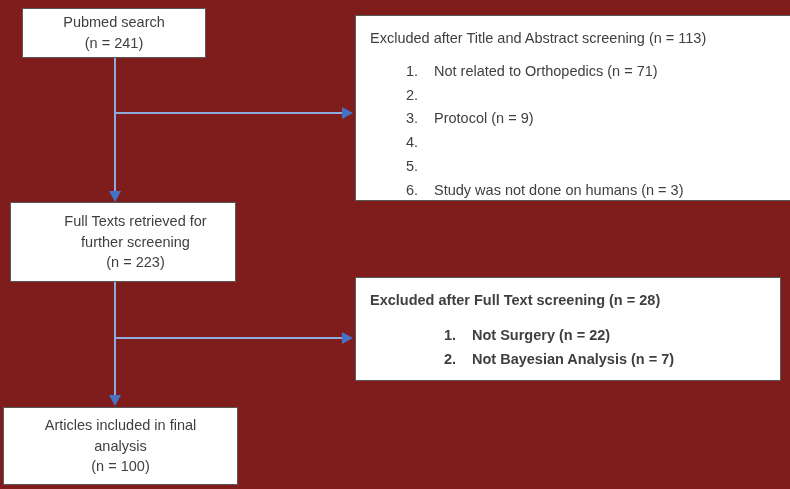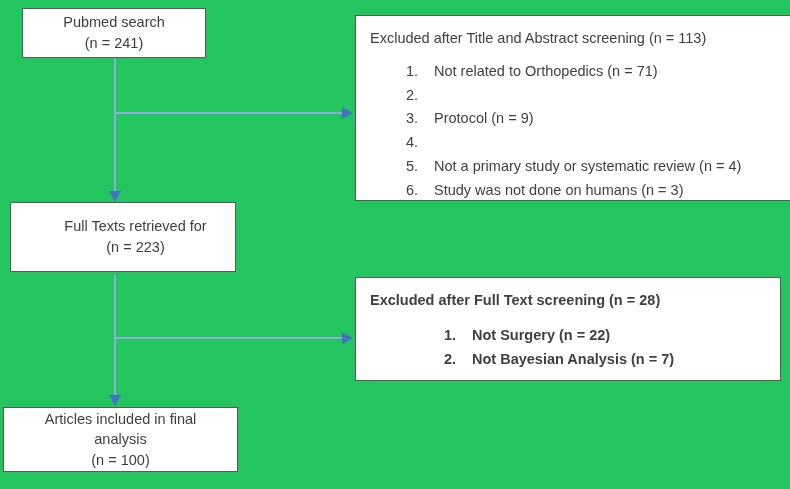--- a/index.html
+++ b/index.html
@@ -4,21 +4,21 @@
 <style>
   html, body {
     margin: 0;
     padding: 0;
     background: #ffffff;
   }
   #canvas {
     position: relative;
     width: 790px;
     height: 489px;
-    background: #22c55e;
+    background: #7f1d1d;
     font-family: "Liberation Sans", sans-serif;
     color: #3a3a3a;
     overflow: hidden;
   }
 
   .node {
     position: absolute;
     box-sizing: border-box;
     border: 1.6px solid #595959;
     background: #ffffff;
@@ -28,22 +28,22 @@
     align-items: center;
     text-align: center;
     font-size: 14.5px;
     line-height: 1.42;
     color: #3f3f3f;
   }
   .node .line { display: block; white-space: nowrap; }
 
   
   #box-pubmed   { left: 22px;  top: 8px;   width: 184px; height: 50px; }
-  #box-fulltext { left: 10px;  top: 202px; width: 226px; height: 70px; padding-left: 25px; }
-  #box-final    { left: 3px;   top: 407px; width: 235px; height: 65px; }
+  #box-fulltext { left: 10px;  top: 202px; width: 226px; height: 80px; padding-left: 25px; }
+  #box-final    { left: 3px;   top: 407px; width: 235px; height: 78px; }
 
   
   .excl-box {
     position: absolute;
     box-sizing: border-box;
     border: 1.6px solid #595959;
     background: #ffffff;
     font-size: 14.5px;
     line-height: 1.5;
     color: #3f3f3f;
@@ -124,20 +124,21 @@
   <div class="conn h-line" id="conn-h2"></div>
   <div class="arrow-right" id="arrow-h2"></div>
 
   <div class="node" id="box-pubmed">
     <span class="line">Pubmed search</span>
     <span class="line">(n = 241)</span>
   </div>
 
   <div class="node" id="box-fulltext">
     <span class="line">Full Texts retrieved for</span>
+    <span class="line">further screening</span>
     <span class="line">(n = 223)</span>
   </div>
 
   <div class="node" id="box-final">
     <span class="line">Articles included in final</span>
     <span class="line">analysis</span>
     <span class="line">(n = 100)</span>
   </div>
 
   <div class="excl-box" id="box-excl-title">
@@ -152,21 +153,20 @@
       </li>
       <li>
         <span class="num">3.</span>
         <span class="txt">Protocol (n = 9)</span>
       </li>
       <li>
         <span class="num">4.</span>
       </li>
       <li>
         <span class="num">5.</span>
-        <span class="txt">Not a primary study or systematic review (n = 4)</span>
       </li>
       <li>
         <span class="num">6.</span>
         <span class="txt">Study was not done on humans (n = 3)</span>
       </li>
     </ul>
   </div>
 
   <div class="excl-box" id="box-excl-full">
     <div class="excl-head">Excluded after Full Text screening (n = 28)</div>

